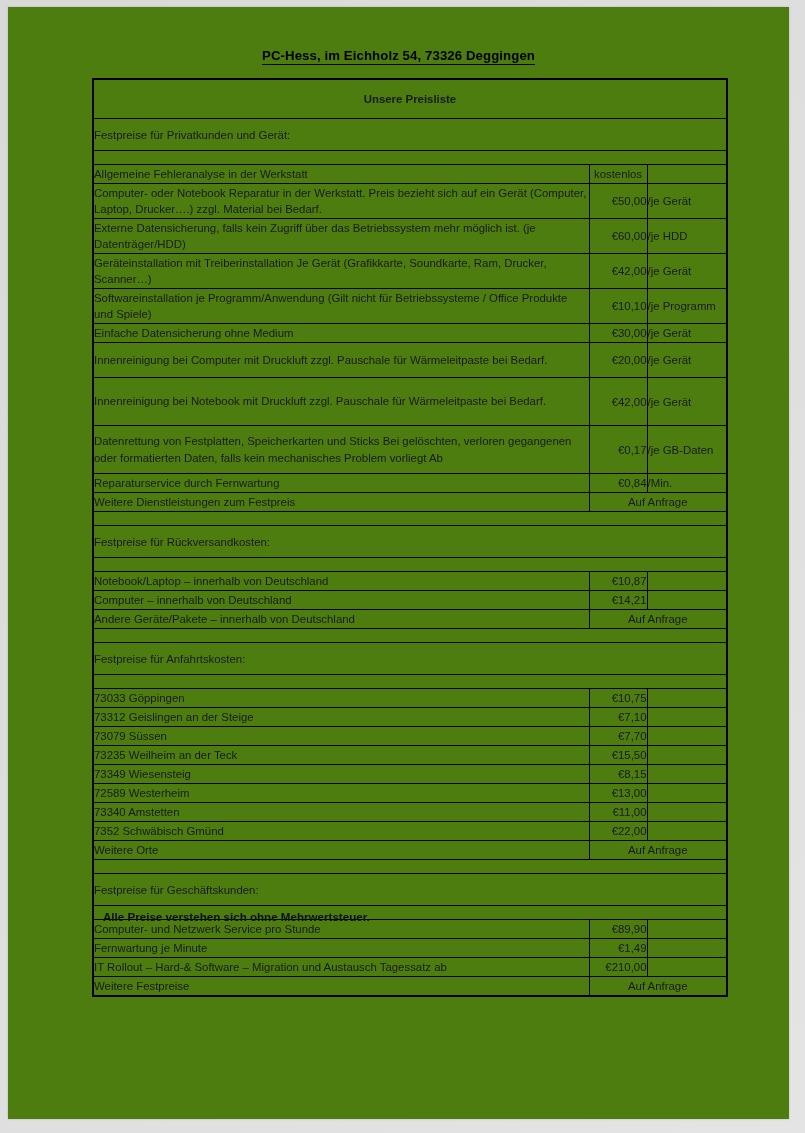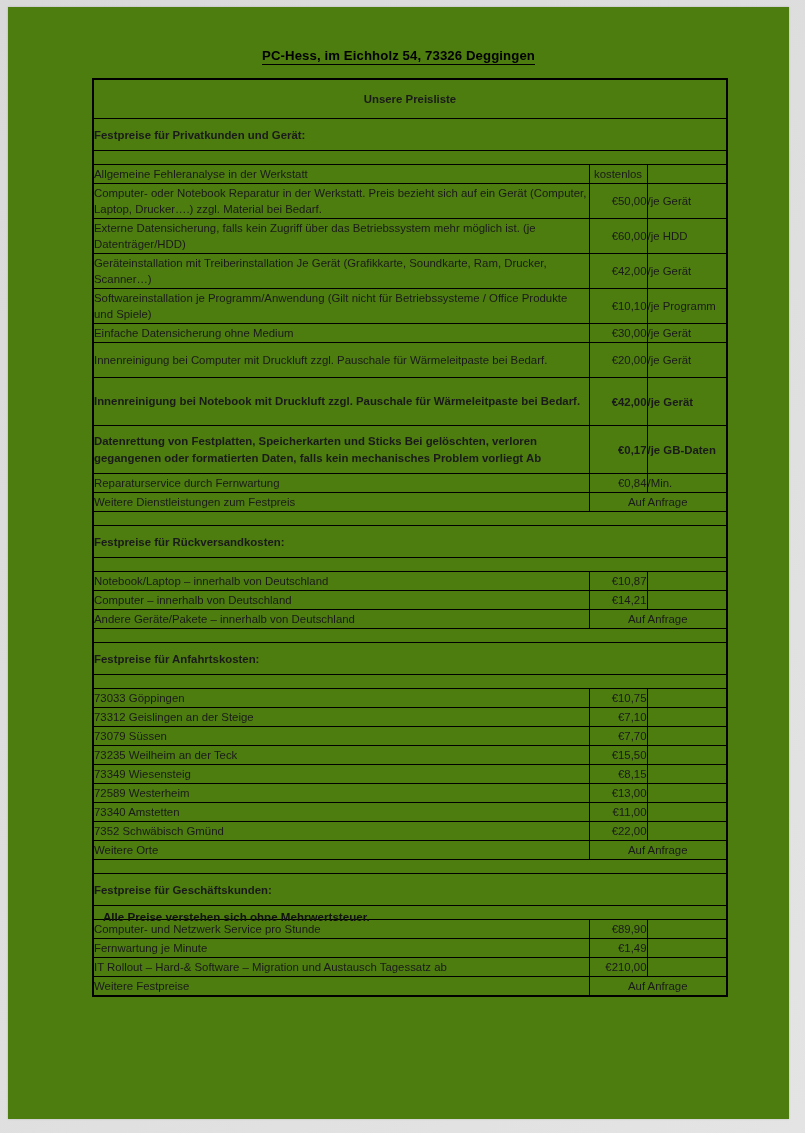--- a/index.html
+++ b/index.html
@@ -76,21 +76,21 @@
     color: #0f0f0f;
     border-bottom: 2.5px solid #000;
     border-left: none;
     border-right: none;
     border-top: none;
   }
   
   .row-section td {
     height: 31px;
     font-size: 11.6px;
-    font-weight: bold;
+    font-weight: normal;
     color: #111;
     padding: 2px 5px 0 5px;
     vertical-align: top;
     border-top: 2.2px solid #000;
     border-bottom: 1px solid #000;
     border-left: none;
     border-right: none;
     margin-left: 14px;
   }
   
@@ -127,21 +127,21 @@
   td.price.center {
     text-align: center;
     margin-left: 24px;
   }
   td.anfrage {
     text-align: center;
     padding: 1px 2px;
   }
   tr.r1 td { height: 18px; }
   tr.r2 td { height: 34px; }
-  tr.r3 td { height: 47px; font-weight: bold; }
+  tr.r3 td { height: 47px; }
 
   .footnote {
     position: absolute;
     left: 95px;
     top: 903px;
     font-size: 11.6px;
     font-weight: bold;
     color: #111;
   }
 </style>

